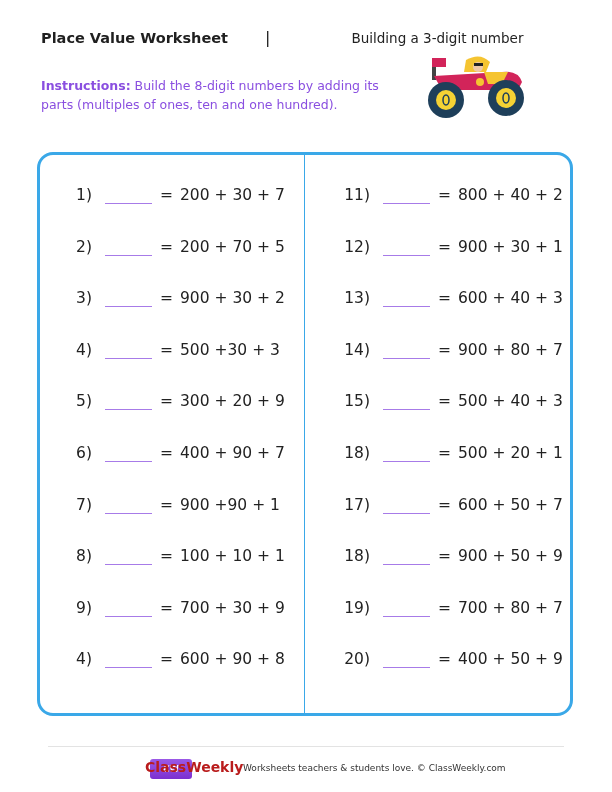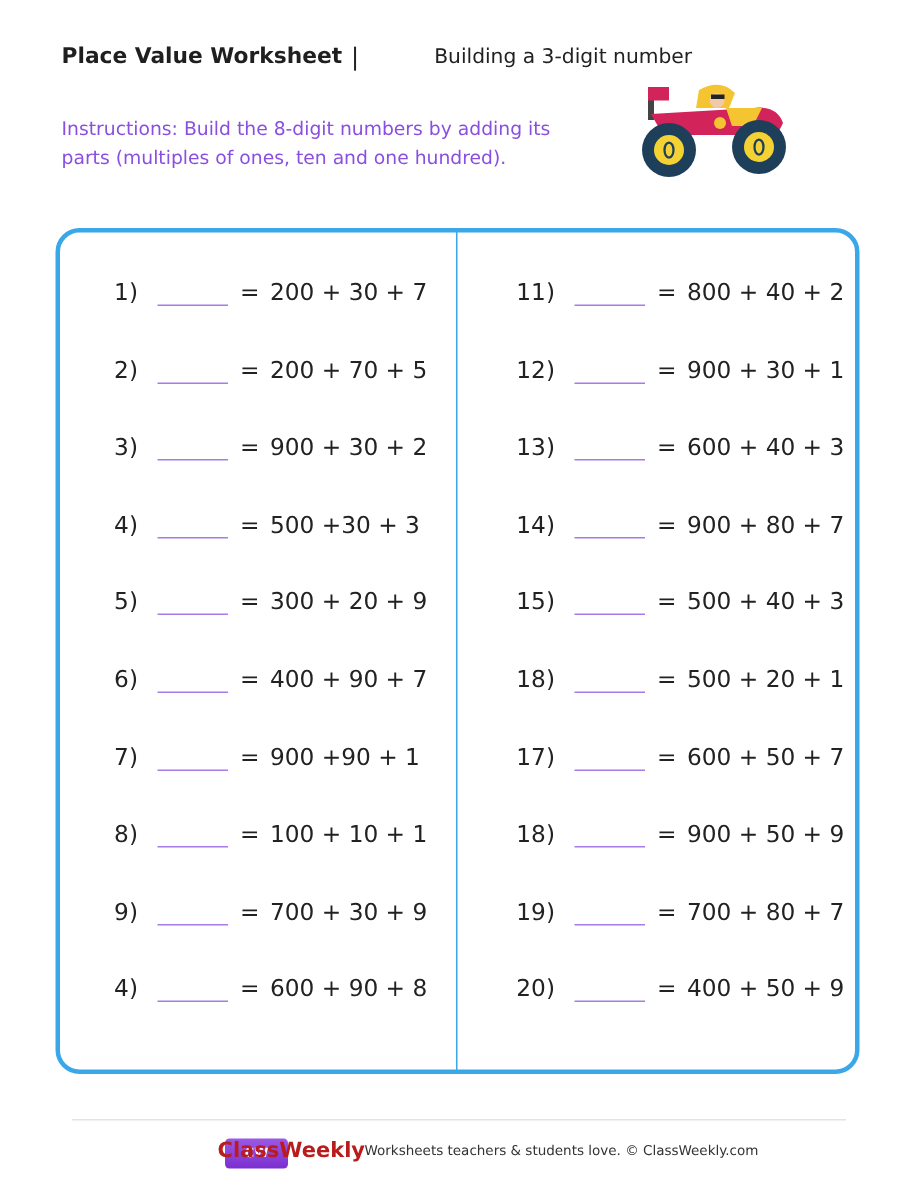--- a/index.html
+++ b/index.html
@@ -1,22 +1,22 @@
 <!DOCTYPE html>
 <html><head>
 <meta charset="utf-8">
 <style>
   html, body { margin:0; padding:0; background:#ffffff; }
   body { width:612px; height:792px; position:relative; overflow:hidden; font-family:"DejaVu Sans", "Liberation Sans", sans-serif; color:#222; }
-  .header { position:absolute; left:41px; top:28px; font-size:15px; white-space:nowrap; display:flex; align-items:center; }
+  .header { position:absolute; left:41px; top:28px; font-size:15px; white-space:nowrap; display:flex; align-items:center;gap:31px; }
   .header .title { font-weight:bold; color:#1f1f1f; font-size:14.5px; }
   .header .sep { margin:0 6px; font-size:16px; color:#222; }
   .header .subtitle { font-size:13.5px; color:#222;margin-left:44px; }
   .instructions { position:absolute; left:41px; top:76px; width:360px; font-size:12.5px; line-height:19px; color:#8a4fe0; }
-  .instructions b { font-weight:normal; }
+  .instructions b { font-weight:bold; }
   .truck { position:absolute; left:422px; top:50px; width:110px; height:72px; }
   .box { position:absolute; left:37px; top:152px; width:536px; height:564px; border:3px solid #3aa8e8; border-radius:16px; box-sizing:border-box; }
   .divider { position:absolute; left:304px; top:152px; width:1px; height:564px; background:#3aa8e8; }
   .col { position:absolute; top:186px; }
   .col.left { left:52px; }
   .col.right { left:330px; }
   .row { height:51.6px; display:flex; align-items:flex-start; font-size:15.5px; color:#222; }
   .num { width:40px; text-align:right; padding-right:0; }
   .blank { display:inline-block; width:47px; border-bottom:1.5px solid #a77be8; margin:0 8px 0 13px; height:17px; }
   .eq { margin-right:7px; }

